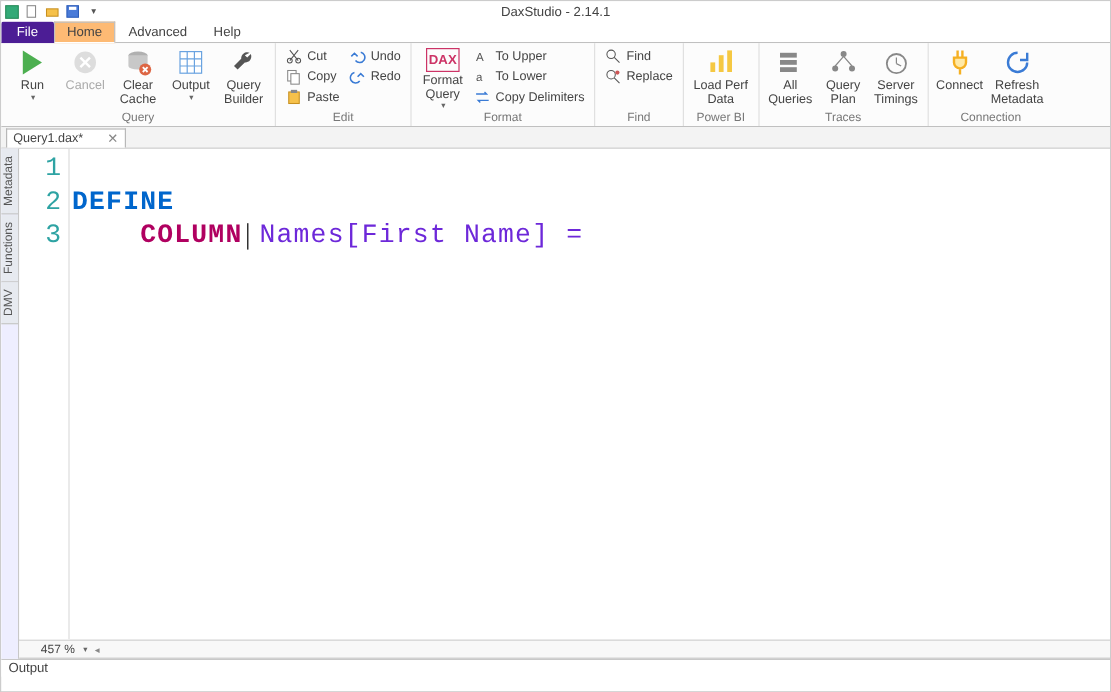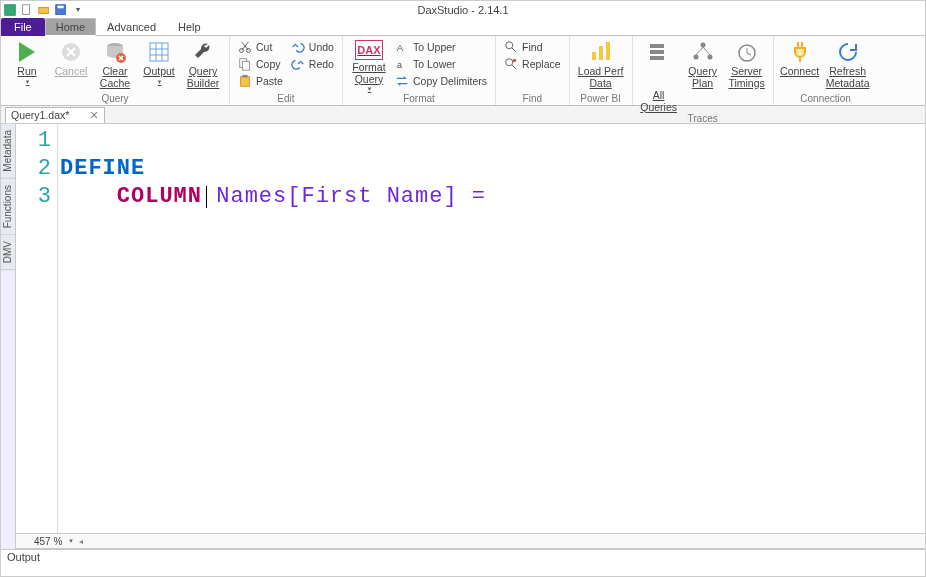--- a/index.html
+++ b/index.html
@@ -46,21 +46,21 @@
     position: relative;
     top: 1px;
   }
   .tabstrip .tab.file {
     background: #4c1d95;
     color: #fff;
     border-radius: 2px 2px 0 0;
     padding: 2px 12px;
   }
   .tabstrip .tab.active {
-    background: #a3a3a3;
+    background: #fdba74;
     border: 1px solid #c0c0c0;
     border-bottom: 1px solid #fff;
   }
 
   
   .ribbon {
     height: 70px;
     background: #fcfcfc;
     border-bottom: 1px solid #c0c0c0;
     display: flex;
@@ -84,21 +84,20 @@
     flex-direction: column;
     align-items: center;
     justify-content: center;
     width: 40px;
     padding-top: 2px;
     cursor: pointer;
     font-size: 10.5px;
     color: #444;
     line-height: 1.1;
     text-align: center;
-    text-decoration: underline;
   }
   .bigbtn svg, .bigbtn .ico { width: 24px; height: 24px; margin-bottom: 2px; }
   .bigbtn.disabled { color: #aaa; }
   .smallbtns { display: flex; flex-direction: column; gap: 1px; padding-top: 1px; }
   .smallbtn {
     display: flex;
     align-items: center;
     gap: 4px;
     font-size: 10.5px;
     color: #444;
@@ -411,21 +410,21 @@
           </svg>
         <span>Load Perf
 Data</span>
       </div>
     </div>
     <div class="group-label">Power BI</div>
   </div>
 
   <div class="group">
     <div class="group-body">
-      <div class="bigbtn" style="white-space:pre;gap:24px;">
+      <div class="bigbtn" style="white-space:pre;">
         <svg viewBox="0 0 24 24">
             <rect x="3" y="4" width="14" height="4" fill="#888"></rect>
             <rect x="3" y="10" width="14" height="4" fill="#888"></rect>
             <rect x="3" y="16" width="14" height="4" fill="#888"></rect>
           </svg>
         <span>All
 Queries</span>
       </div>
       <div class="bigbtn" style="white-space:pre;">
         <svg viewBox="0 0 24 24">

